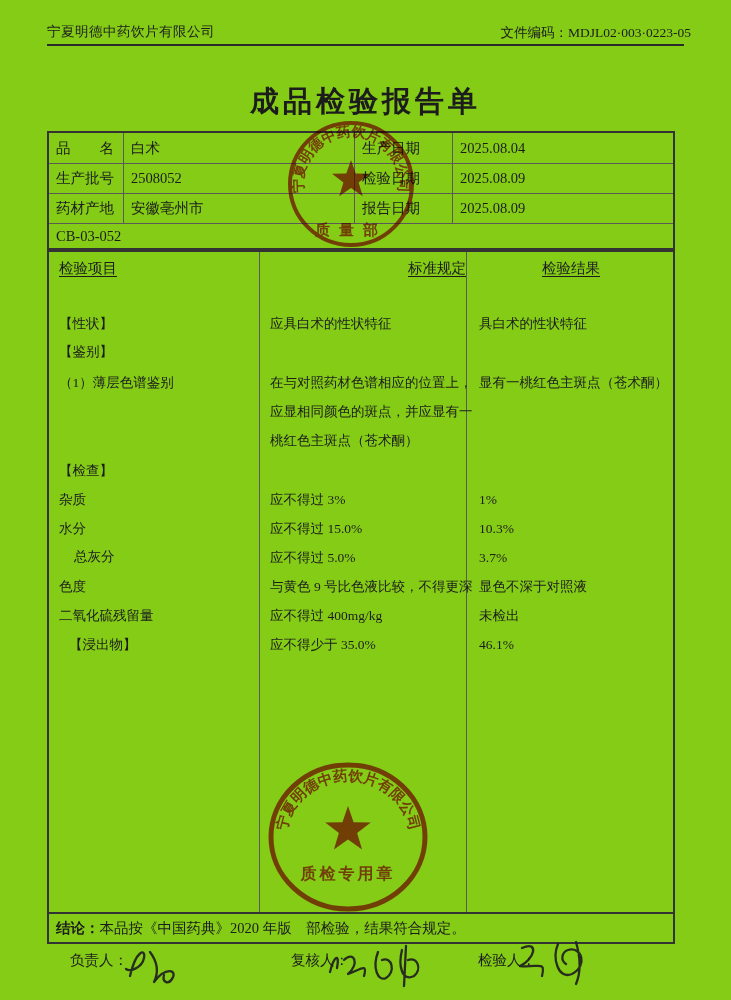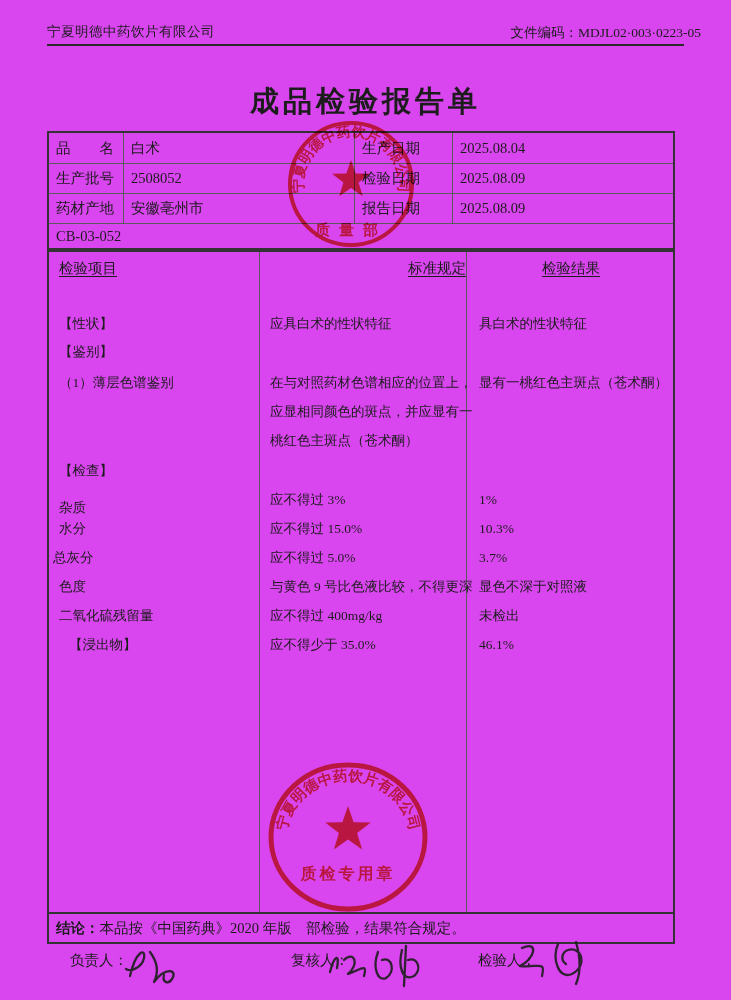--- a/index.html
+++ b/index.html
@@ -1,26 +1,26 @@
 <!DOCTYPE html>
 <html><head>
 <meta charset="utf-8">
 <style>
   html,body{margin:0;padding:0;background:#e8e8e8;}
   .page{
     position:relative;
     width:731px;height:1000px;
-    background:#d946ef;
+    background:#84cc16;
     font-family:"Liberation Serif","DejaVu Serif",serif;
     color:#1c1c1c;
     overflow:hidden;
   }
   
   .company{position:absolute;left:47px;top:23px;font-size:13.5px;letter-spacing:.5px;}
-  .doccode{position:absolute;right:30px;top:24px;font-size:13.5px;}
+  .doccode{position:absolute;right:40px;top:24px;font-size:13.5px;}
   .header-rule{position:absolute;left:47px;right:47px;top:44px;border-top:2px solid #2b2b2b;}
   .title{position:absolute;left:0;right:0;top:82px;text-align:center;
          font-size:29px;font-weight:bold;letter-spacing:4px;}
   
   .info-table{
     position:absolute;left:47px;top:131px;width:628px;height:119px;
     border:2px solid #333;box-sizing:border-box;
     display:grid;
     grid-template-columns:75px 231px 98px 220px;
     grid-template-rows:31px 30px 30px 24px;
@@ -100,29 +100,29 @@
     <div class="cell-line" style="left:10px;top:92px;">【鉴别】</div>
 
     <div class="cell-line" style="left:10px;top:123px;">（1）薄层色谱鉴别</div>
     <div class="cell-line" style="left:221px;top:123px;">在与对照药材色谱相应的位置上，</div>
     <div class="cell-line" style="left:221px;top:152px;">应显相同颜色的斑点，并应显有一</div>
     <div class="cell-line" style="left:221px;top:181px;">桃红色主斑点（苍术酮）</div>
     <div class="cell-line" style="left:430px;top:123px;">显有一桃红色主斑点（苍术酮）</div>
 
     <div class="cell-line" style="left:10px;top:211px;">【检查】</div>
 
-    <div class="cell-line" style="left:10px;top:240px;margin-top:8px;">杂质</div>
+    <div class="cell-line" style="left:10px;top:240px;">杂质</div>
     <div class="cell-line" style="left:221px;top:240px;">应不得过 3%</div>
     <div class="cell-line" style="left:430px;top:240px;">1%</div>
 
     <div class="cell-line" style="left:10px;top:269px;">水分</div>
     <div class="cell-line" style="left:221px;top:269px;">应不得过 15.0%</div>
     <div class="cell-line" style="left:430px;top:269px;">10.3%</div>
 
-    <div class="cell-line" style="left:4px;top:298px;">总灰分</div>
+    <div class="cell-line" style="left:25px;top:298px;font-family:Liberation Mono, monospace;">总灰分</div>
     <div class="cell-line" style="left:221px;top:298px;">应不得过 5.0%</div>
     <div class="cell-line" style="left:430px;top:298px;">3.7%</div>
 
     <div class="cell-line" style="left:10px;top:327px;">色度</div>
     <div class="cell-line" style="left:221px;top:327px;">与黄色 9 号比色液比较，不得更深</div>
     <div class="cell-line" style="left:430px;top:327px;">显色不深于对照液</div>
 
     <div class="cell-line" style="left:10px;top:356px;">二氧化硫残留量</div>
     <div class="cell-line" style="left:221px;top:356px;">应不得过 400mg/kg</div>
     <div class="cell-line" style="left:430px;top:356px;">未检出</div>

